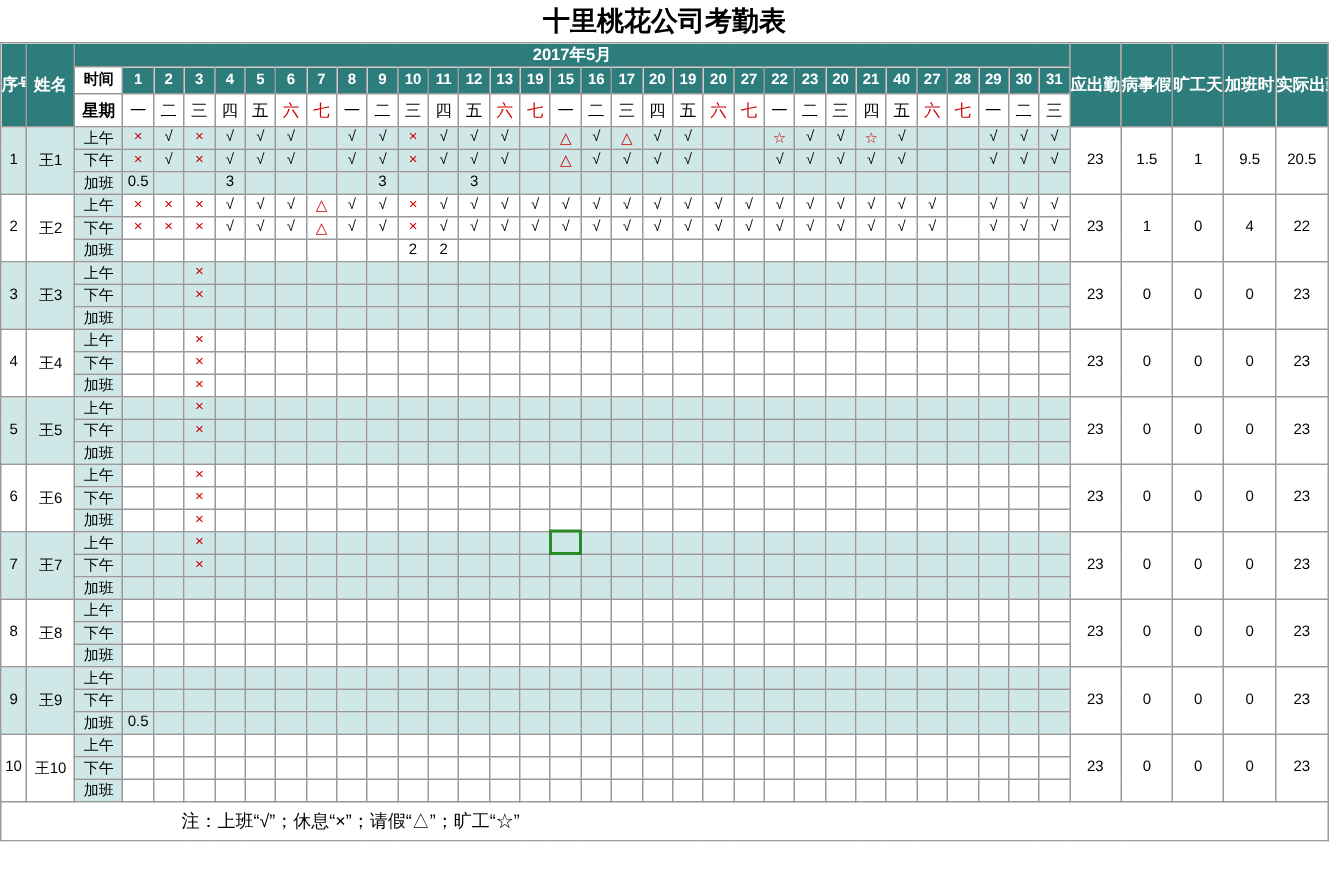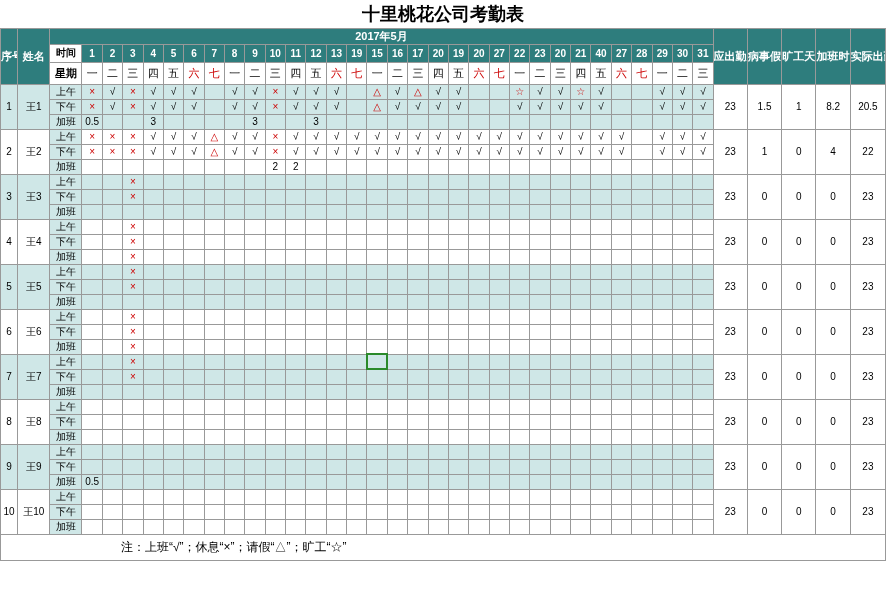--- a/index.html
+++ b/index.html
@@ -211,21 +211,21 @@
         <td class="data mark red " style="background:#cfe7e7">☆</td>
         <td class="data mark  " style="background:#cfe7e7">√</td>
         <td class="data mark  " style="background:#cfe7e7"></td>
         <td class="data mark  " style="background:#cfe7e7"></td>
         <td class="data mark  " style="background:#cfe7e7">√</td>
         <td class="data mark  " style="background:#cfe7e7">√</td>
         <td class="data mark  " style="background:#cfe7e7">√</td>
         <td rowspan="3" style="background:#fff">23</td>
         <td rowspan="3" style="background:#fff">1.5</td>
         <td rowspan="3" style="background:#fff">1</td>
-        <td rowspan="3" style="background:#fff">8.2</td>
+        <td rowspan="3" style="background:#fff">9.5</td>
         <td rowspan="3" style="background:#fff">20.5</td>
       </tr>
       <tr class="subrow odd">
         <td class="session">下午</td>
         <td class="data mark red " style="background:#cfe7e7">×</td>
         <td class="data mark  " style="background:#cfe7e7">√</td>
         <td class="data mark red " style="background:#cfe7e7">×</td>
         <td class="data mark  " style="background:#cfe7e7">√</td>
         <td class="data mark  " style="background:#cfe7e7">√</td>
         <td class="data mark  " style="background:#cfe7e7">√</td>

